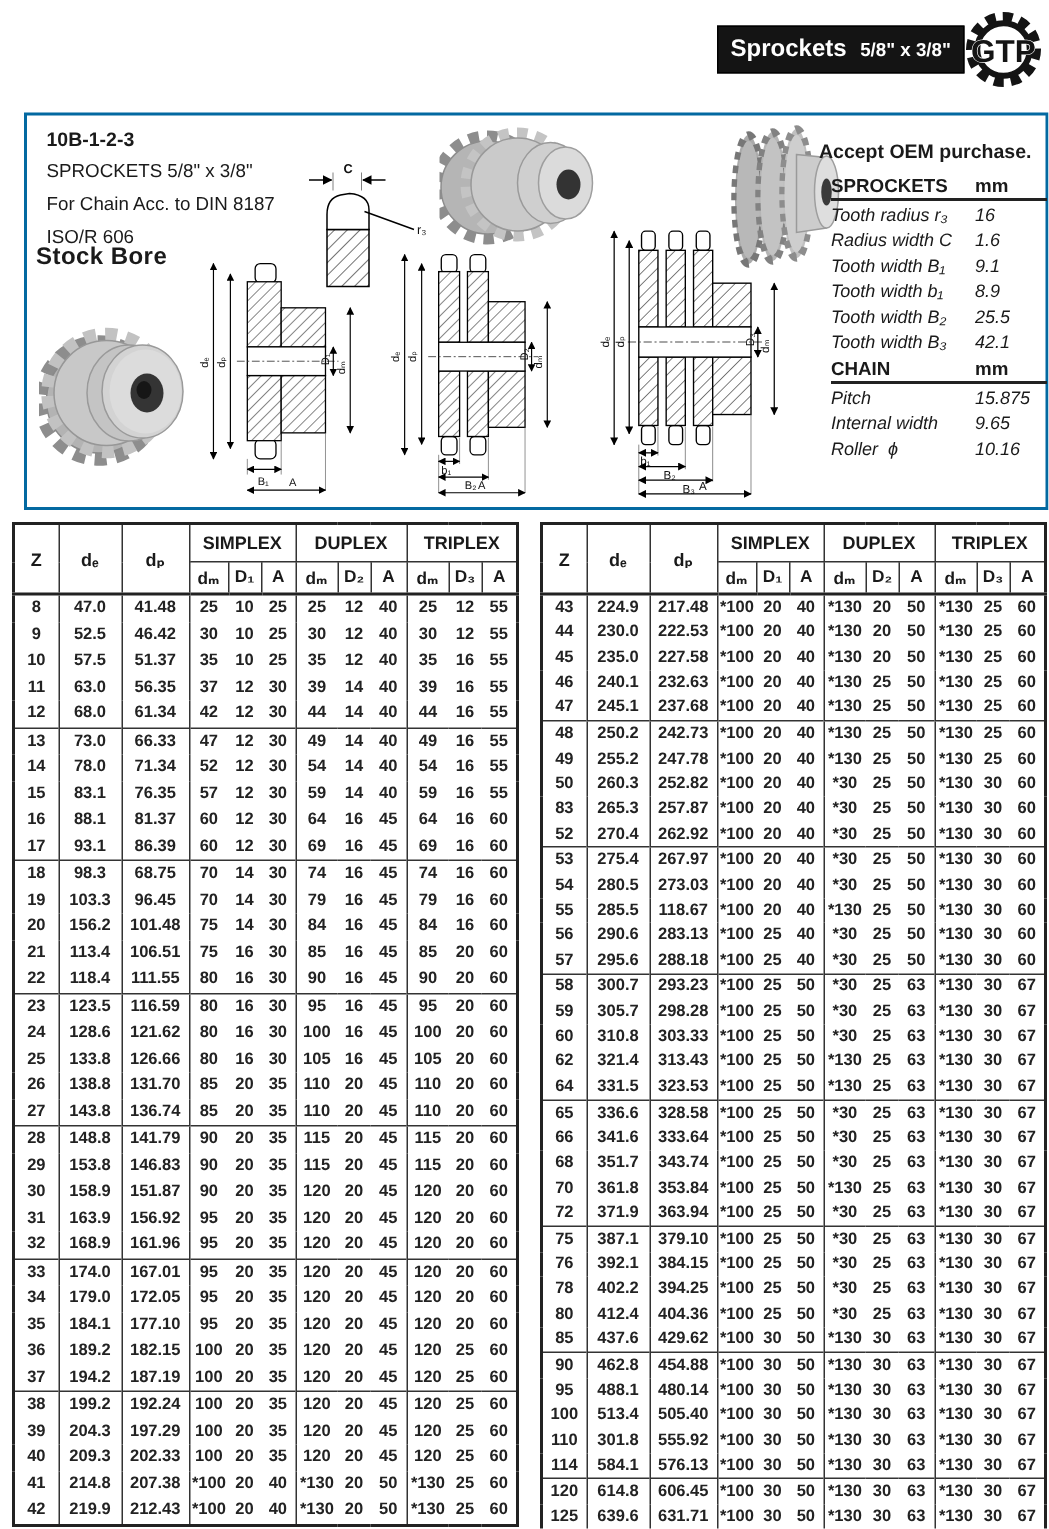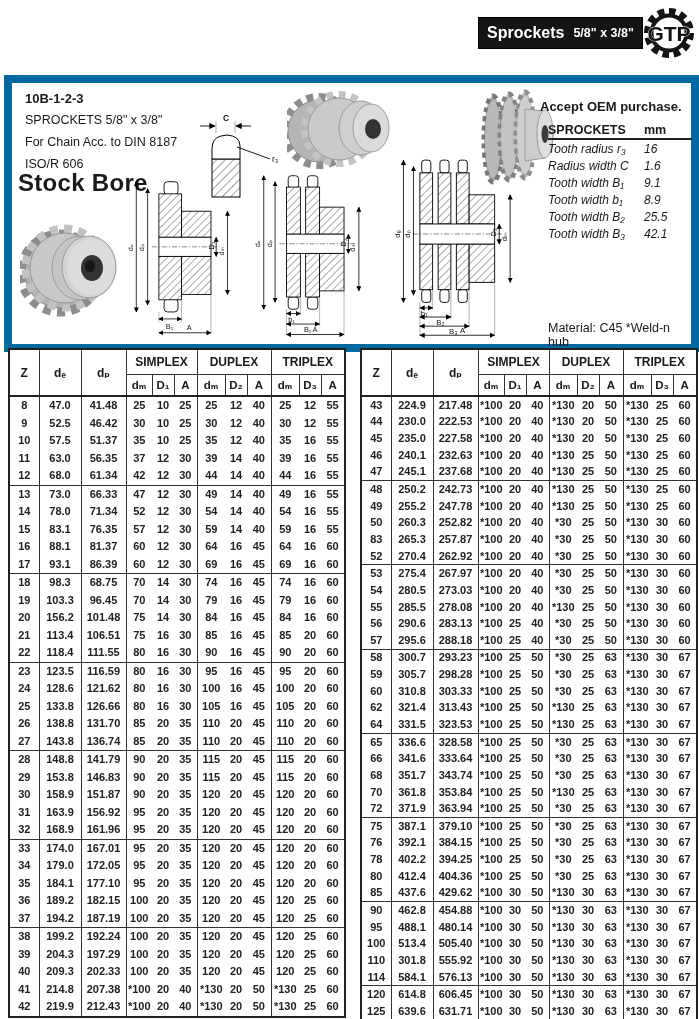--- a/index.html
+++ b/index.html
@@ -9,24 +9,24 @@
     -webkit-font-smoothing:antialiased;
   }
   .abs{position:absolute;}
   
   .banner{left:478px;top:17px;width:163px;height:30px;background:#141414;border:1px solid #000;
     display:flex;align-items:center;justify-content:center;gap:9px;color:#fff;}
   .banner .t1{font-weight:bold;font-size:16px;}
   .banner .t2{font-weight:bold;font-size:12.5px;}
   .logo{left:641px;top:4px;width:56px;height:60px;overflow:visible;}
   
-  .hbox{left:4px;top:75px;width:679px;height:261px;border:8px solid #0369a1;}
+  .hbox{left:16px;top:75px;width:679px;height:261px;border:2px solid #0369a1;}
   .model{left:13px;top:8px;font-size:13px;font-weight:bold;}
   .hline{left:13px;font-size:12.5px;}
-  .stockbore{left:6px;top:86px;font-size:24px;font-weight:bold;letter-spacing:.3px;}
+  .stockbore{left:6px;top:86px;font-size:16px;font-weight:bold;letter-spacing:.3px;}
   .oem{left:528px;top:16px;width:150px;text-align:left;font-size:13px;font-weight:bold;}
   .specwrap{left:536px;width:144px;}
   table.spec{border-collapse:collapse;width:100%;}
   .spec th{font-size:12.5px;font-weight:bold;text-align:left;border-bottom:2px solid #222;padding:0 0 1px 0;}
   .spec th.unit{}
   .spec td{font-size:12px;padding:1.5px 0 1.5px 0;font-style:italic;}
   .spec td:last-child{width:48px;}
   .material{left:536px;top:238px;font-size:12.5px;}
   
   .tL{left:8px;top:348px;width:337px;}
@@ -282,22 +282,45 @@
             <td>25.5</td>
           </tr>
           <tr>
             <td>Tooth width B₃</td>
             <td>42.1</td>
           </tr>
         </tbody>
     </table>
   </div>
 
-
-  <div class="abs material">Material: C45 *Weld-n hub</div>
+  <div class="abs specwrap" style="top:162px">
+    <table class="spec">
+      <thead>
+        <tr>
+          <th>CHAIN</th>
+          <th class="unit">mm</th>
+        </tr>
+      </thead>
+      <tbody>
+          <tr>
+            <td>Pitch</td>
+            <td>15.875</td>
+          </tr>
+          <tr>
+            <td>Internal width</td>
+            <td>9.65</td>
+          </tr>
+          <tr>
+            <td>Roller&nbsp;&nbsp;ϕ</td>
+            <td>10.16</td>
+          </tr>
+        </tbody>
+    </table>
+  </div>
+
 </div>
 
 <div class="abs tL">
   <table class="dt">
     <colgroup>
       <col style="width:30px">
         <col style="width:42px">
         <col style="width:45px">
       <col style="width:26px">
         <col style="width:22px">
@@ -1027,21 +1050,21 @@
           <td class="bl">*30</td>
           <td>25</td>
           <td>50</td>
           <td class="bl">*130</td>
           <td>30</td>
           <td>60</td>
         </tr>
         <tr>
           <td>55</td>
           <td class="bl">285.5</td>
-          <td class="bl">278.08</td>
+          <td class="bl">118.67</td>
           <td class="bl">*100</td>
           <td>20</td>
           <td>40</td>
           <td class="bl">*130</td>
           <td>25</td>
           <td>50</td>
           <td class="bl">*130</td>
           <td>30</td>
           <td>60</td>
         </tr>

